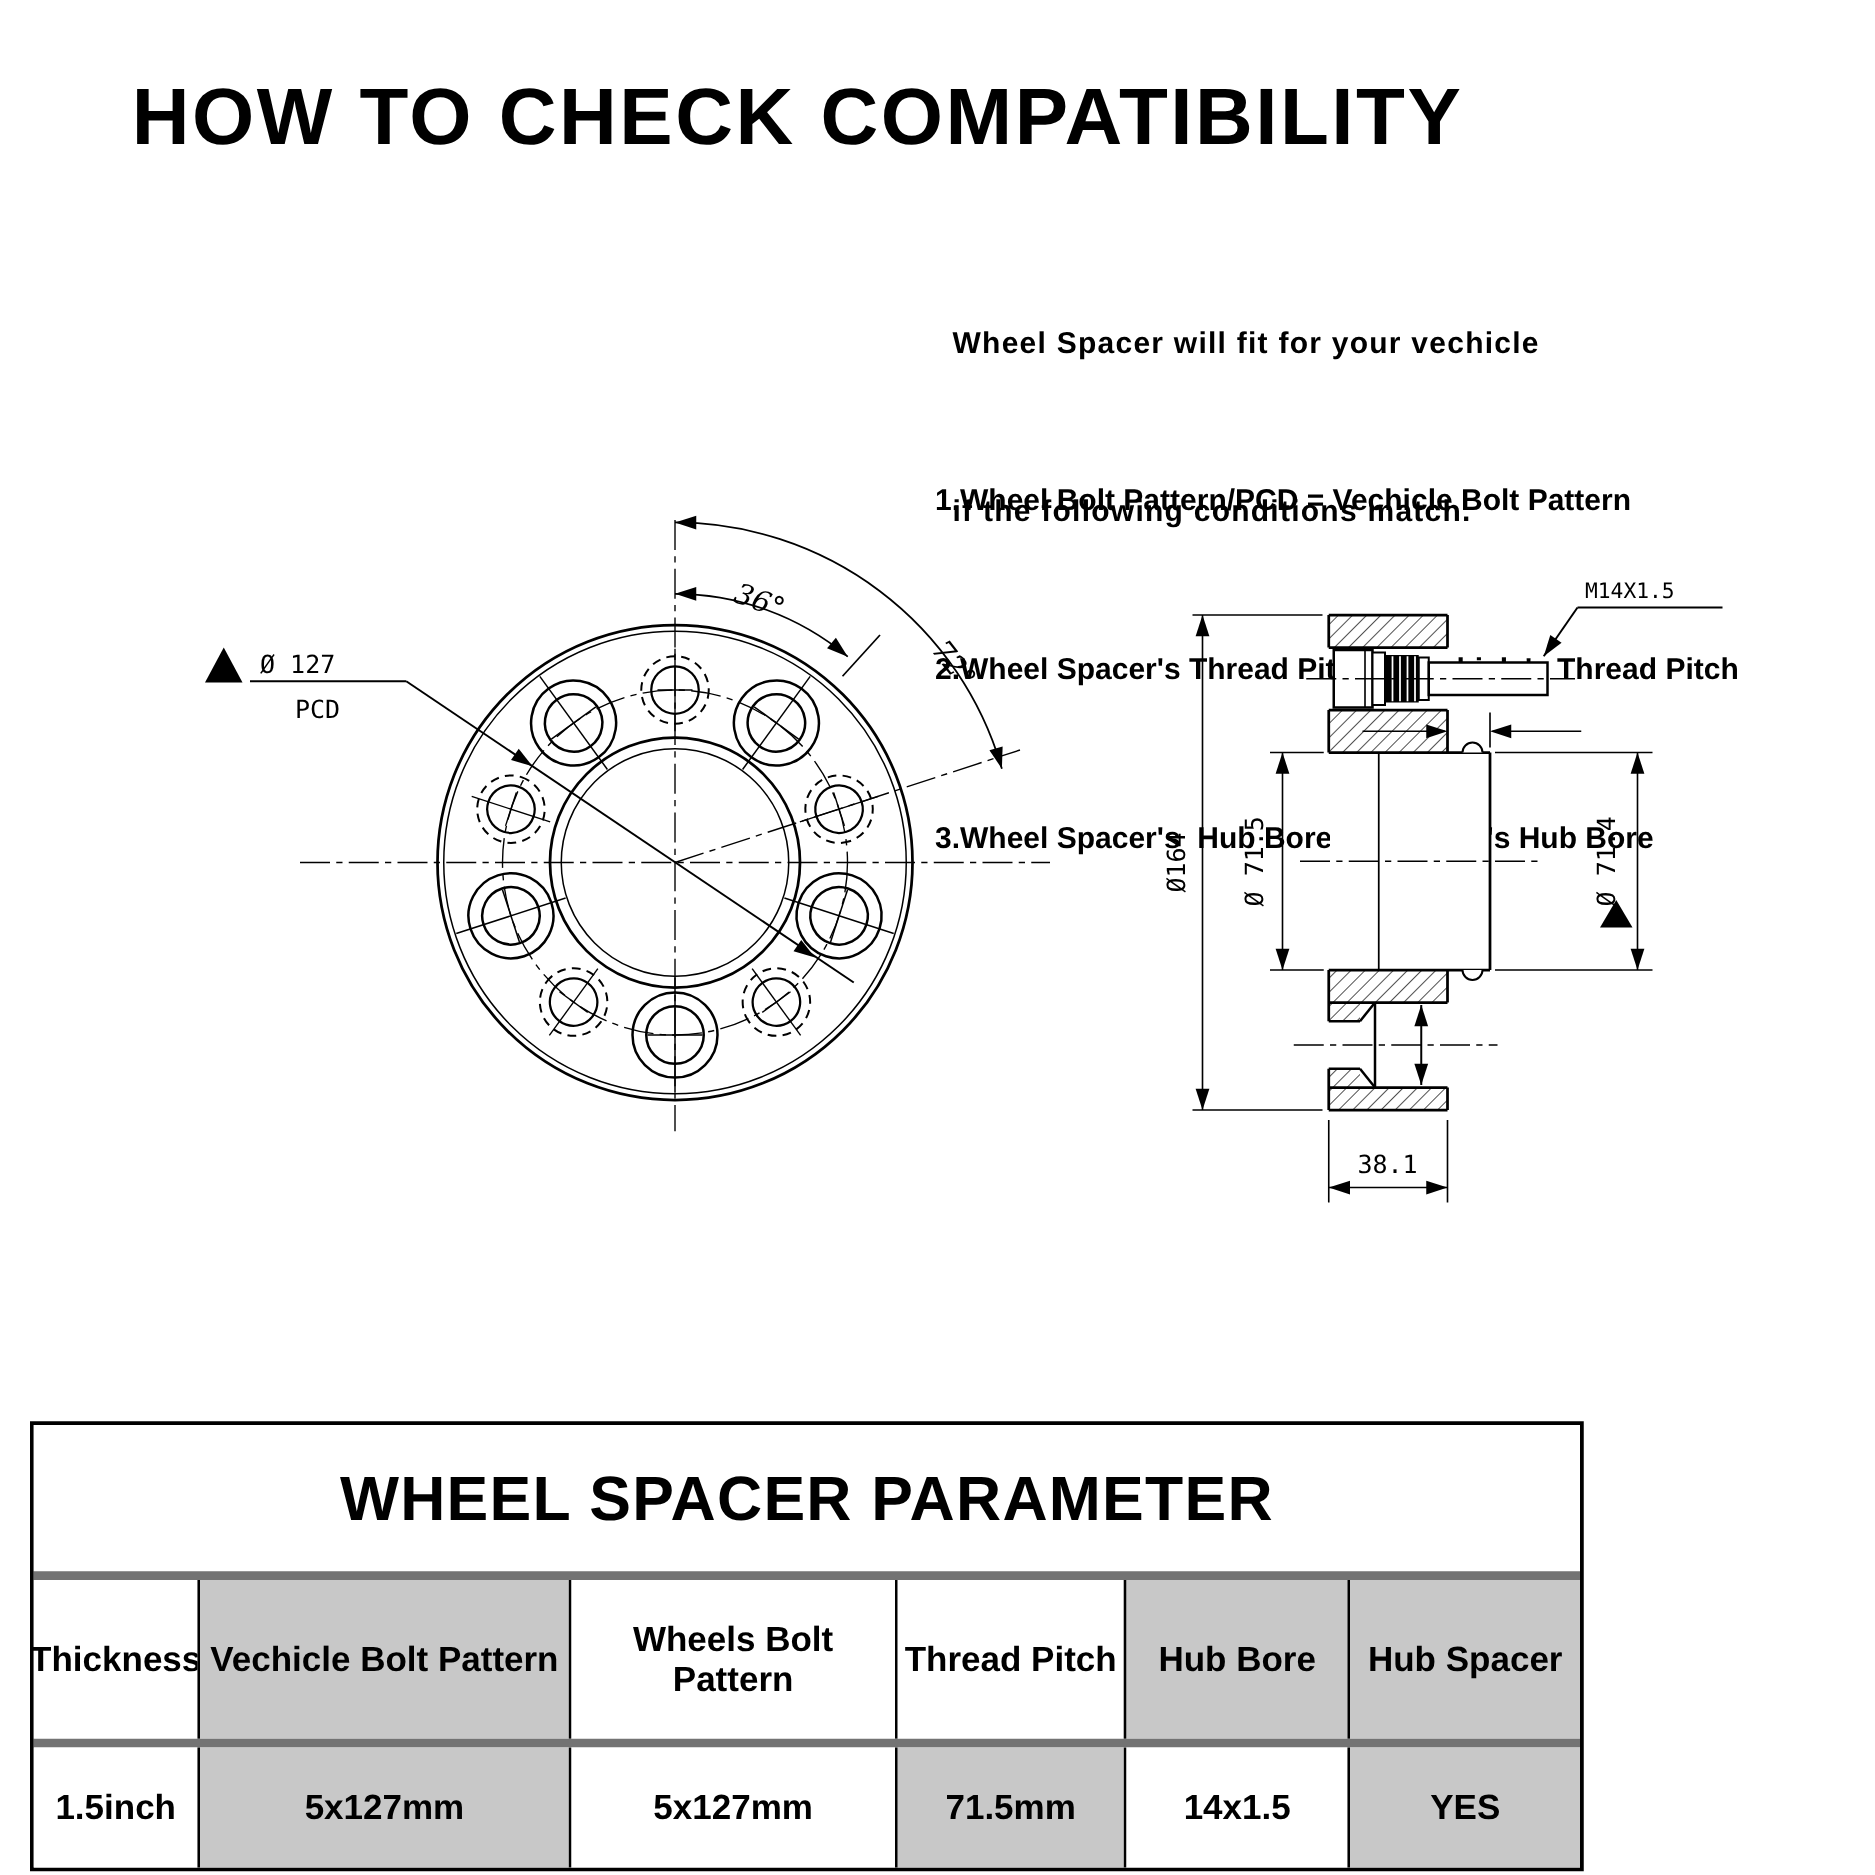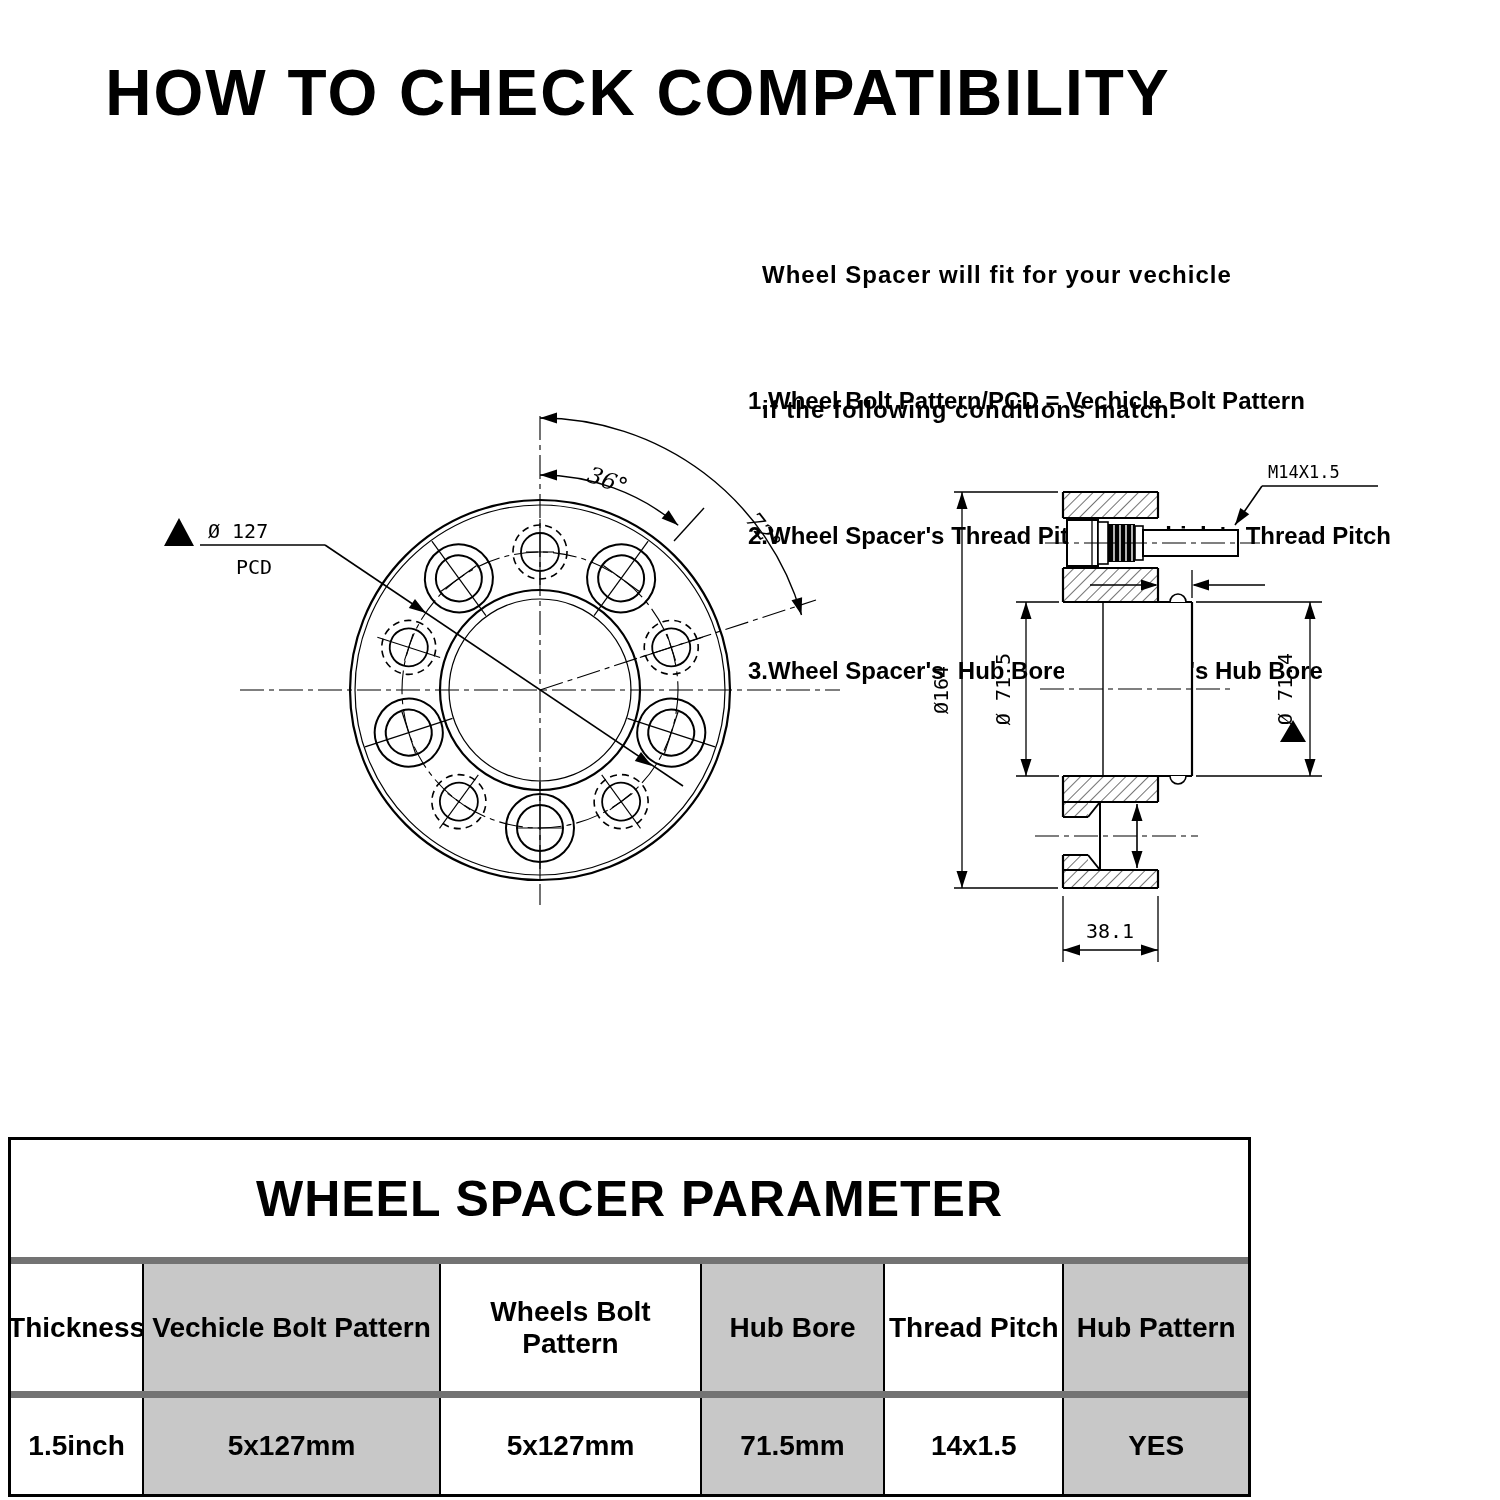--- a/index.html
+++ b/index.html
@@ -16,21 +16,21 @@
   .ln{stroke:#000;fill:none;}
   .thick{stroke-width:2.2;}
   .thin{stroke-width:1.2;}
   .dim{stroke-width:1.3;}
   .cl{stroke:#000;stroke-width:1.1;fill:none;stroke-dasharray:24 5 5 5;}
   .fillb{fill:#000;stroke:none;}
   .white{fill:#fff;}
   .dimtxt{font-family:"DejaVu Sans Mono",monospace;font-size:20px;fill:#000;}
   .angtxt{font-family:"DejaVu Serif",serif;font-style:italic;font-size:23px;fill:#000;}
   
-  .param-table{position:absolute;left:8px;top:1137px;width:1243px;height:360px;
+  .param-table{position:absolute;left:24px;top:1137px;width:1243px;height:360px;
         border:3px solid #000;box-sizing:border-box;display:grid;
         grid-template-rows:117px 134px 1fr;}
   .t-title{display:flex;align-items:center;justify-content:center;
         font-size:50px;font-weight:bold;letter-spacing:1px;background:#fff;}
   .t-row{display:grid;grid-template-columns:10.6% 24% 21.1% 14.8% 14.5% 15%;
         border-top:7px solid #737373;}
   .t-cell{display:flex;align-items:center;justify-content:center;text-align:center;
         font-size:28px;font-weight:bold;border-left:2px solid #000;background:#fff;}
   .t-cell:first-child{border-left:none;}
   .t-cell.shaded{background:var(--shade,#c8c8c8);}
@@ -238,23 +238,23 @@
       <text x="180" y="498" text-anchor="middle" class="dimtxt">38.1</text>
     </g>
   </svg>
 
   <div class="param-table">
     <div class="t-title">WHEEL SPACER PARAMETER</div>
     <div class="t-row">
       <div class="t-cell">Thickness</div>
       <div class="t-cell shaded">Vechicle Bolt Pattern</div>
       <div class="t-cell">Wheels Bolt Pattern</div>
+      <div class="t-cell">Thread Pitch</div>
       <div class="t-cell shaded">Hub Bore</div>
-      <div class="t-cell">Thread Pitch</div>
-      <div class="t-cell shaded">Hub Pattern</div>
+      <div class="t-cell shaded">Hub Spacer</div>
     </div>
     <div class="t-row">
       <div class="t-cell">1.5inch</div>
       <div class="t-cell shaded">5x127mm</div>
       <div class="t-cell">5x127mm</div>
       <div class="t-cell shaded">71.5mm</div>
       <div class="t-cell">14x1.5</div>
       <div class="t-cell shaded">YES</div>
     </div>
   </div>

